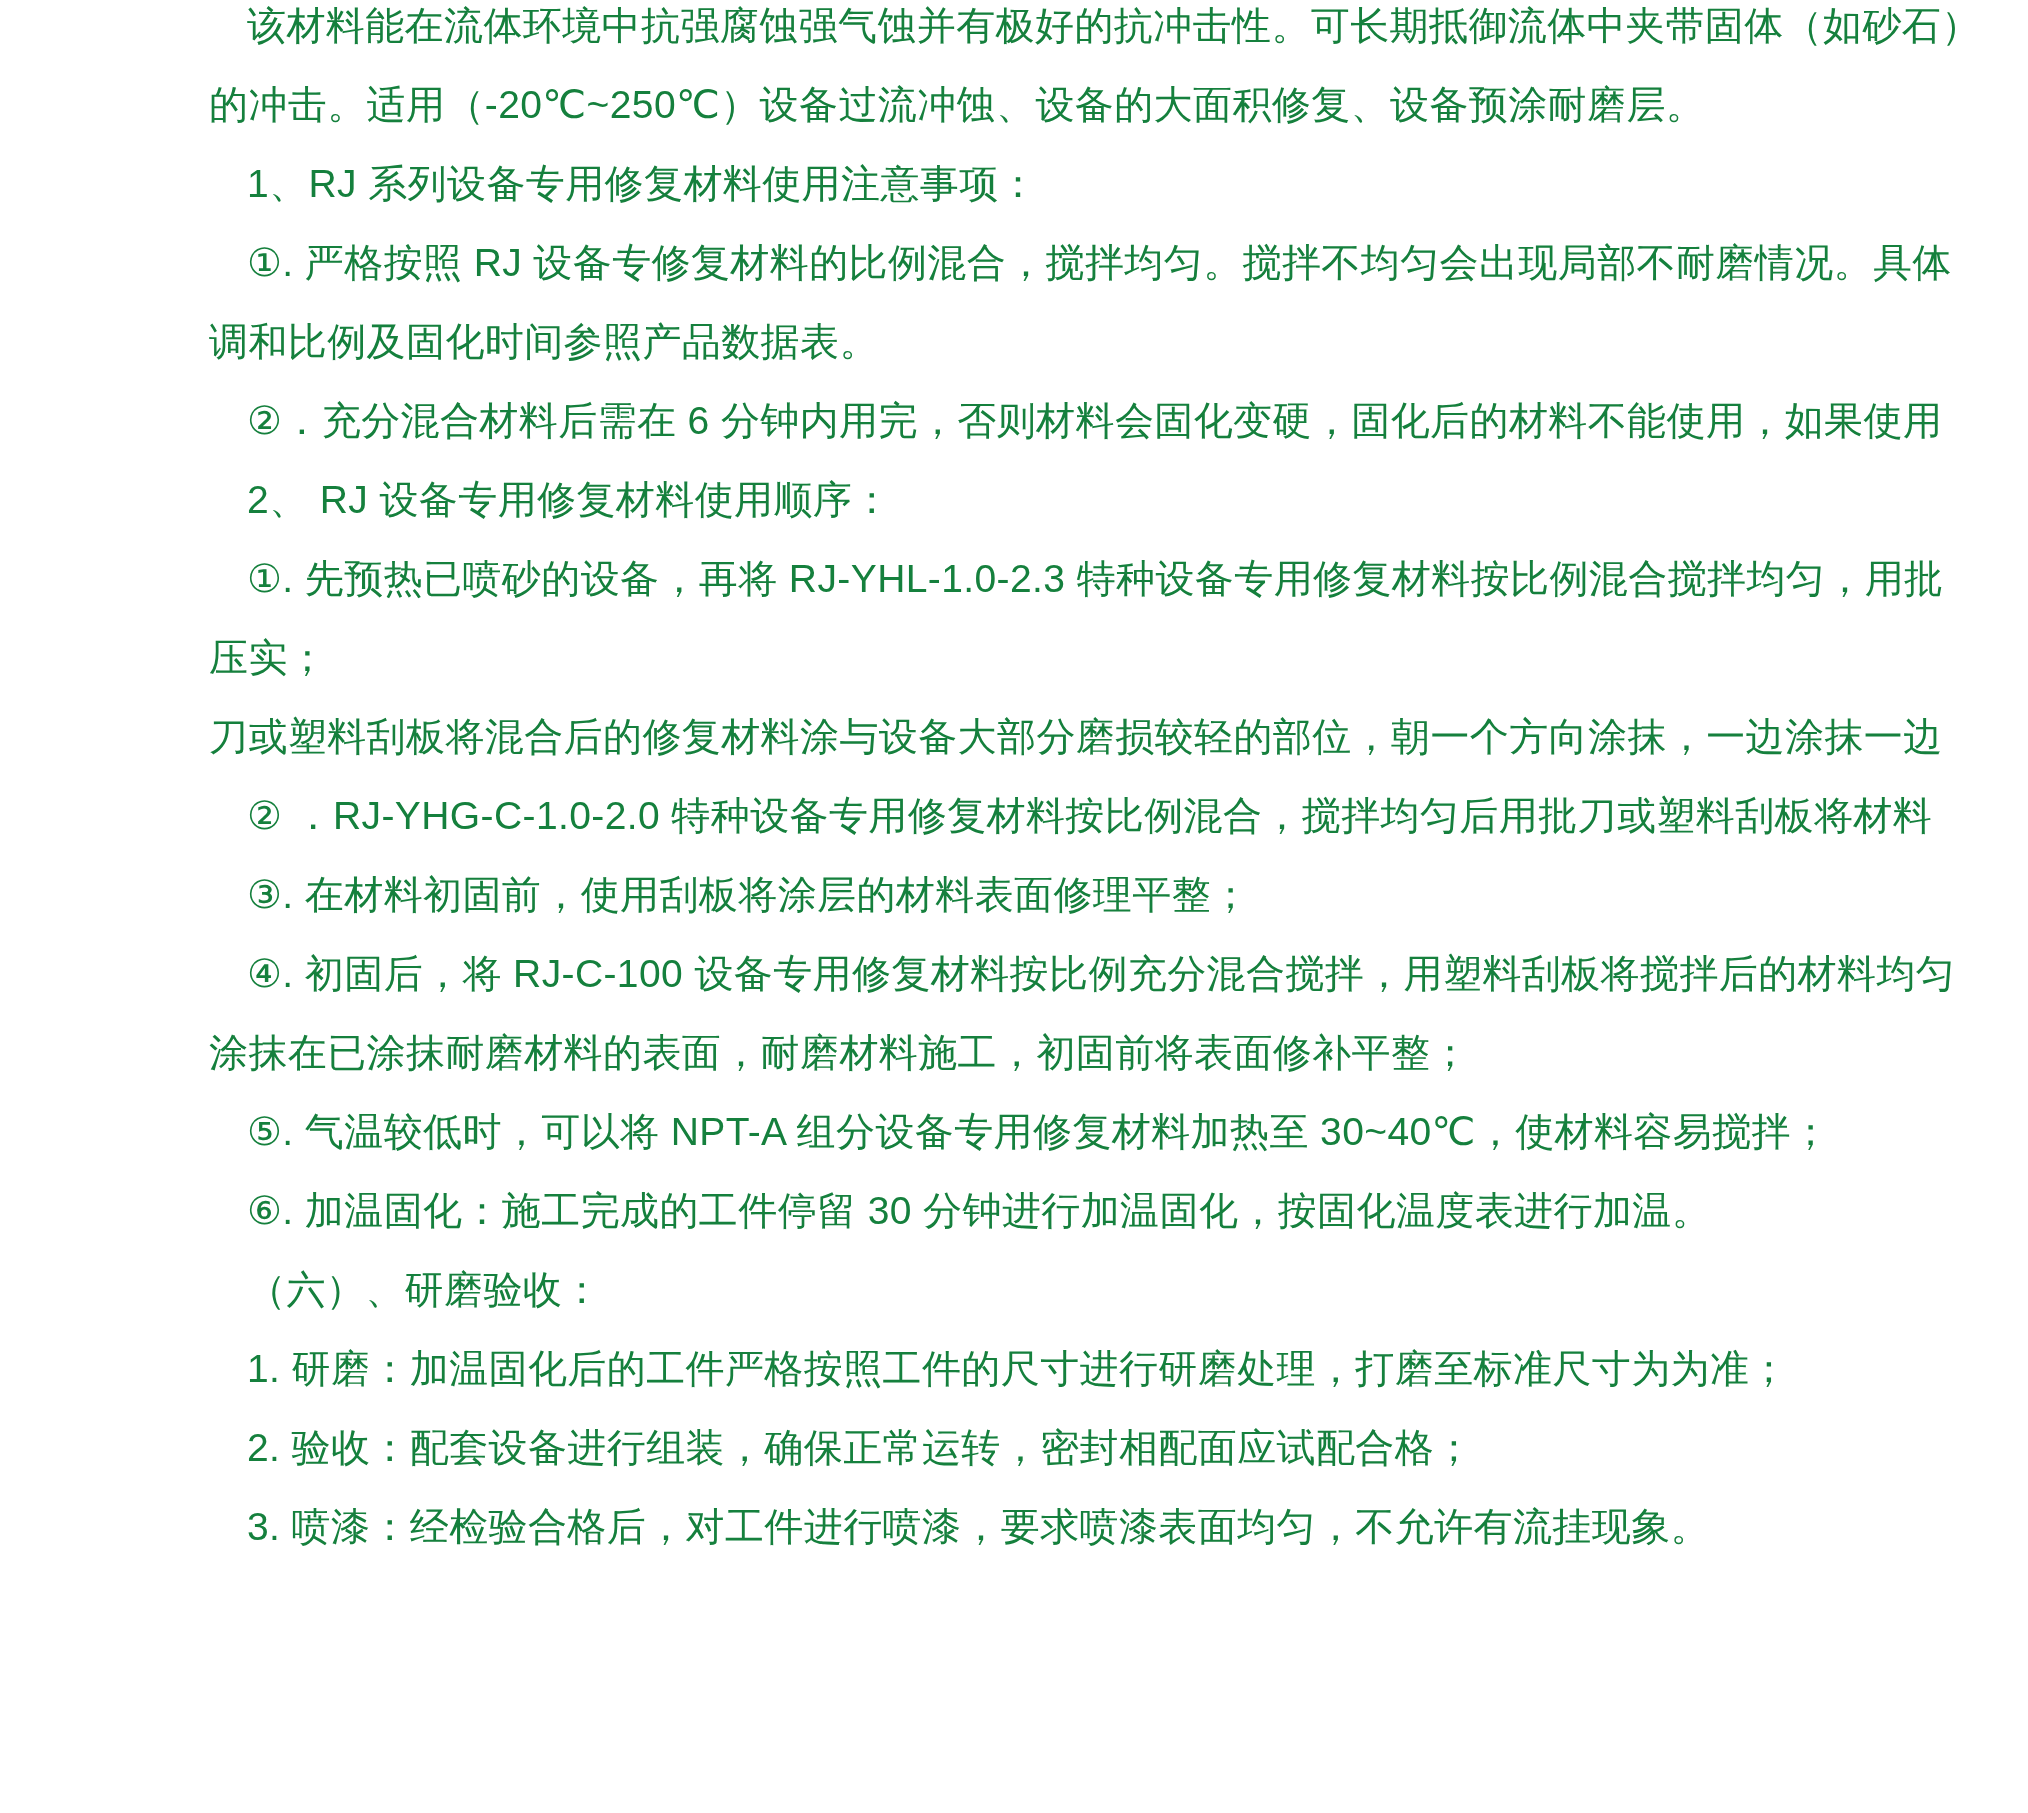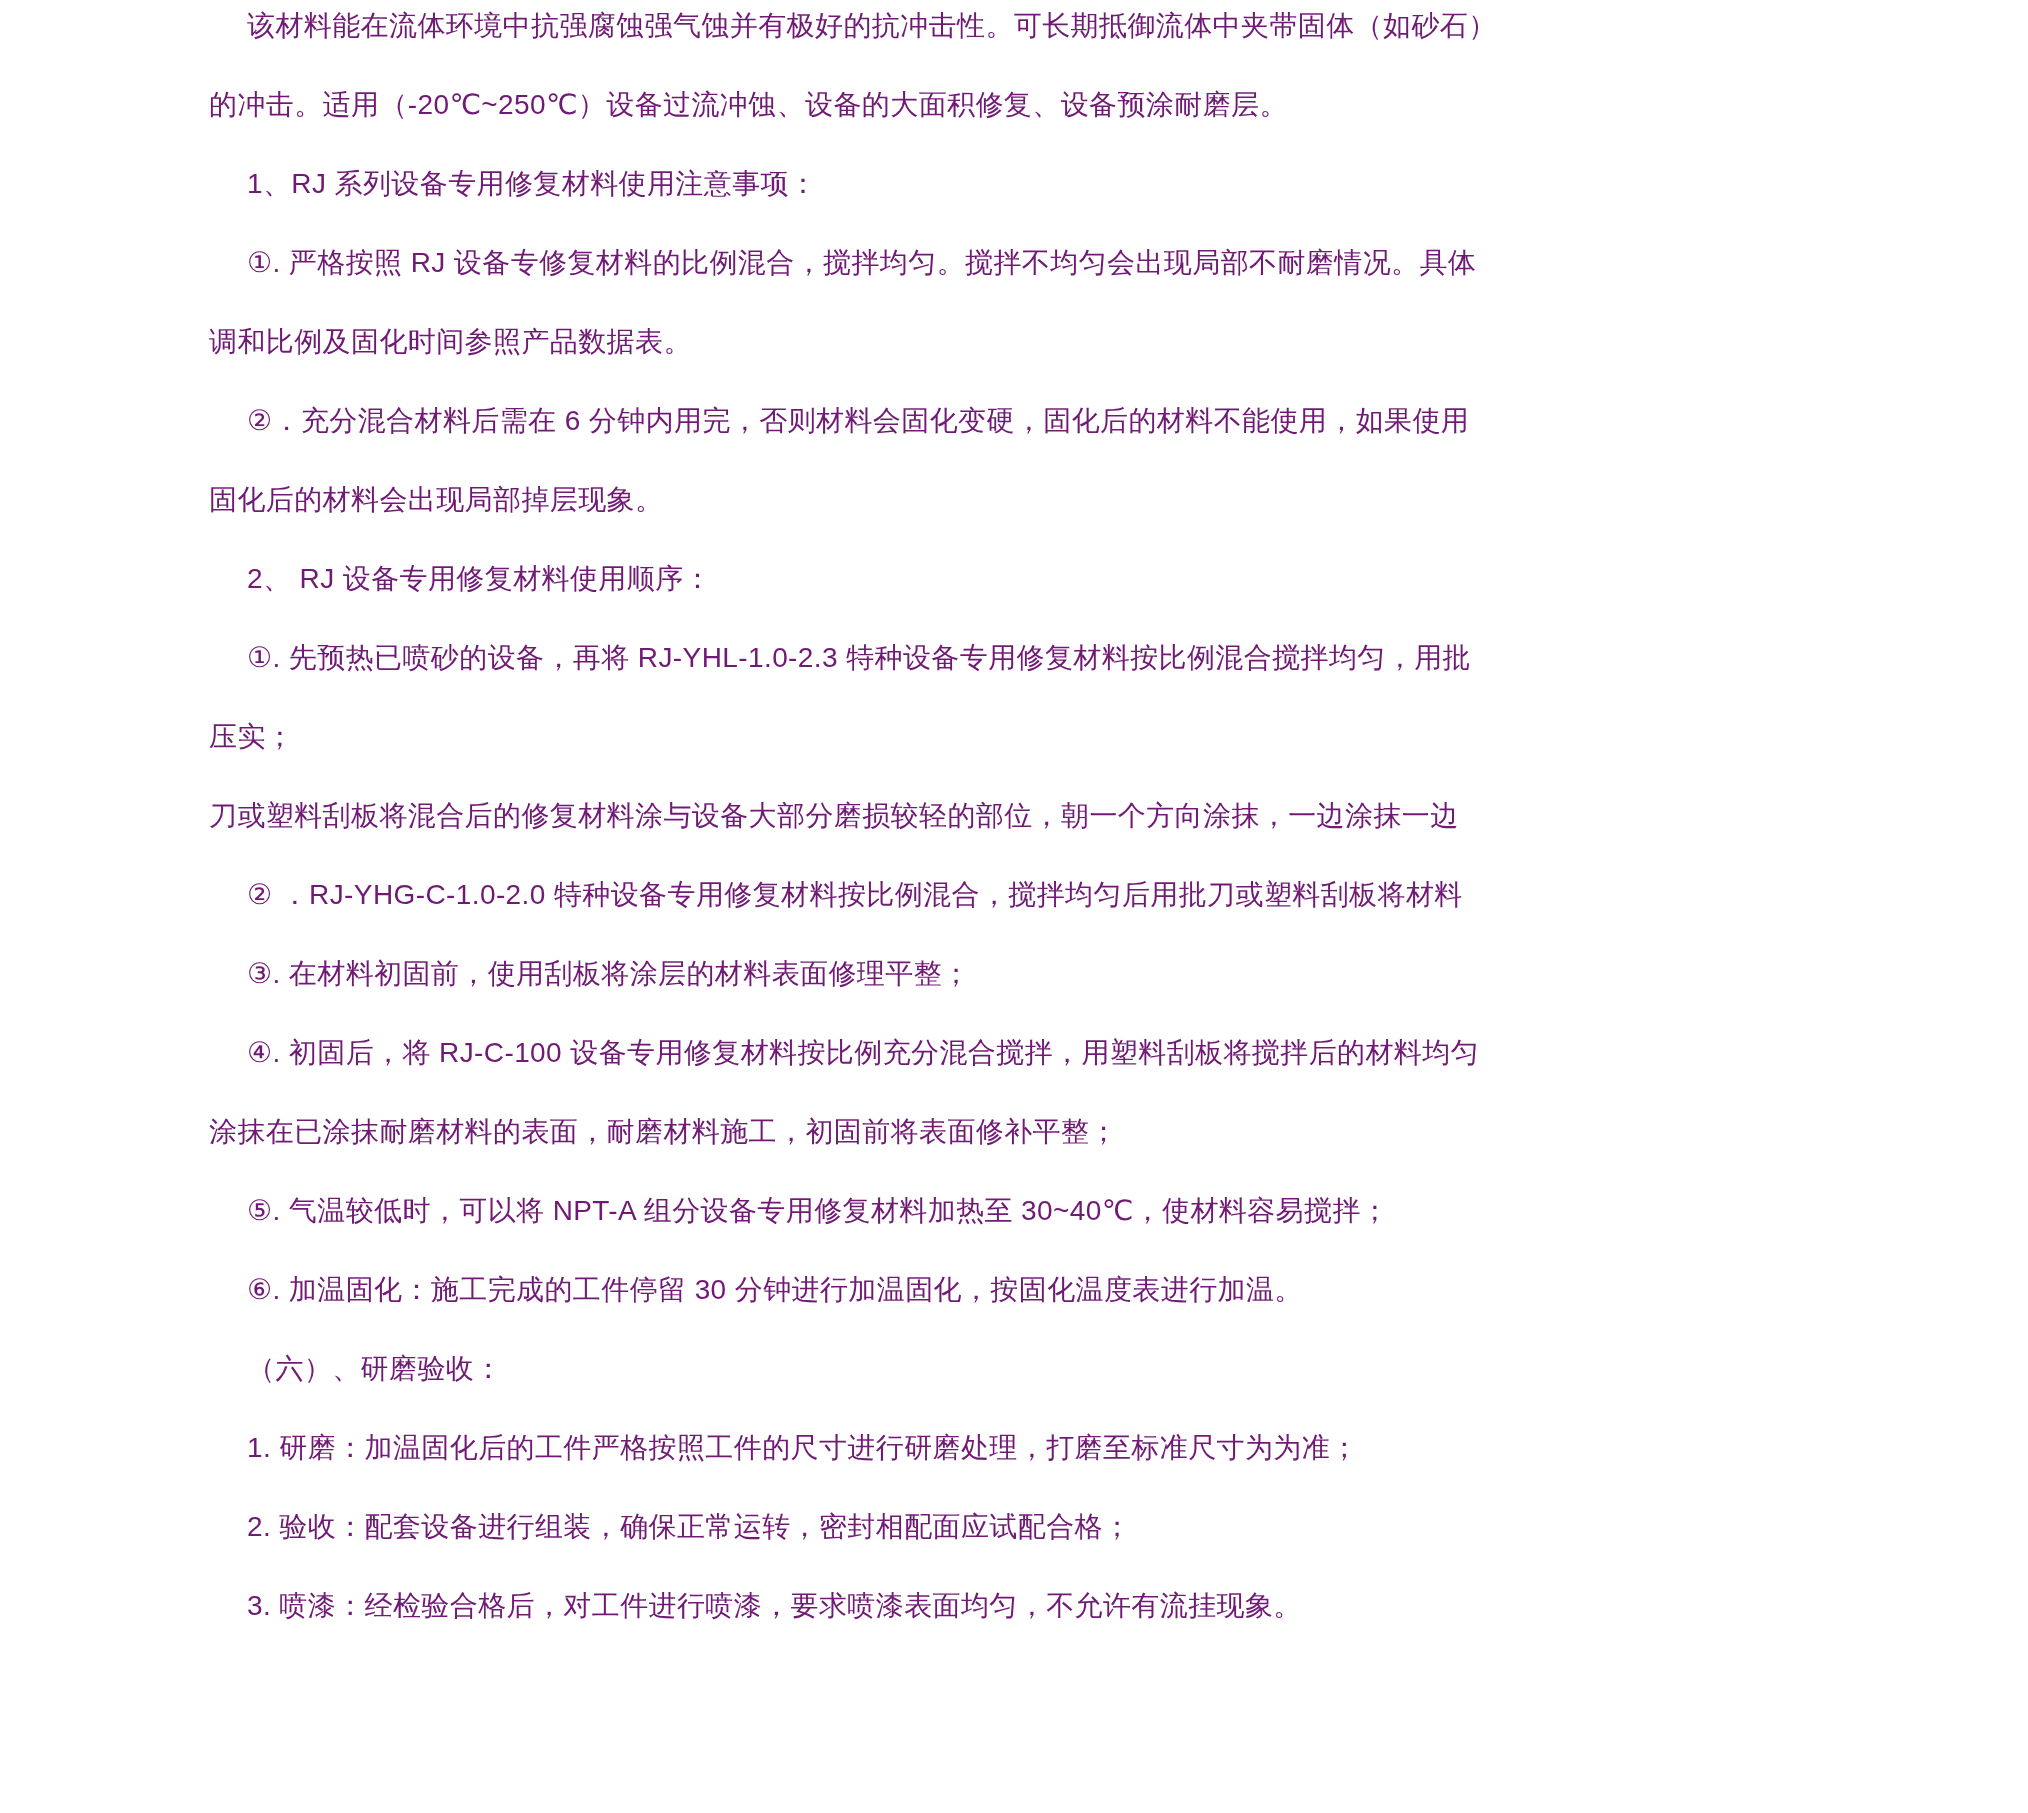--- a/index.html
+++ b/index.html
@@ -18,42 +18,41 @@
   .textblock {
     position: absolute;
     left: 209px;
     top: 1.6px;
     width: 1768px;
   }
   .line {
     height: 47px;
     line-height: 47px;
     margin-bottom: 32px;
-    font-size: 28px;
-    color: #701a75;
+    font-size: 39px;
+    color: #15803d;
     letter-spacing: 0.4px;
     white-space: nowrap;
     font-weight: normal;
   }
   .ind {
     text-indent: 38px;
   }
 </style>
 </head>
 <body>
 
 <div class="page">
   <div class="textblock">
     <div class="line ind">该材料能在流体环境中抗强腐蚀强气蚀并有极好的抗冲击性。可长期抵御流体中夹带固体（如砂石）</div>
     <div class="line">的冲击。适用（-20℃~250℃）设备过流冲蚀、设备的大面积修复、设备预涂耐磨层。</div>
     <div class="line ind">1、RJ 系列设备专用修复材料使用注意事项：</div>
     <div class="line ind">①. 严格按照 RJ 设备专修复材料的比例混合，搅拌均匀。搅拌不均匀会出现局部不耐磨情况。具体</div>
     <div class="line">调和比例及固化时间参照产品数据表。</div>
     <div class="line ind">②．充分混合材料后需在 6 分钟内用完，否则材料会固化变硬，固化后的材料不能使用，如果使用</div>
-    <div class="line">固化后的材料会出现局部掉层现象。</div>
     <div class="line ind">2、 RJ 设备专用修复材料使用顺序：</div>
     <div class="line ind">①. 先预热已喷砂的设备，再将 RJ-YHL-1.0-2.3 特种设备专用修复材料按比例混合搅拌均匀，用批</div>
     <div class="line">压实；</div>
     <div class="line">刀或塑料刮板将混合后的修复材料涂与设备大部分磨损较轻的部位，朝一个方向涂抹，一边涂抹一边</div>
     <div class="line ind">② ．RJ-YHG-C-1.0-2.0 特种设备专用修复材料按比例混合，搅拌均匀后用批刀或塑料刮板将材料</div>
     <div class="line ind">③. 在材料初固前，使用刮板将涂层的材料表面修理平整；</div>
     <div class="line ind">④. 初固后，将 RJ-C-100 设备专用修复材料按比例充分混合搅拌，用塑料刮板将搅拌后的材料均匀</div>
     <div class="line">涂抹在已涂抹耐磨材料的表面，耐磨材料施工，初固前将表面修补平整；</div>
     <div class="line ind">⑤. 气温较低时，可以将 NPT-A 组分设备专用修复材料加热至 30~40℃，使材料容易搅拌；</div>
     <div class="line ind">⑥. 加温固化：施工完成的工件停留 30 分钟进行加温固化，按固化温度表进行加温。</div>

